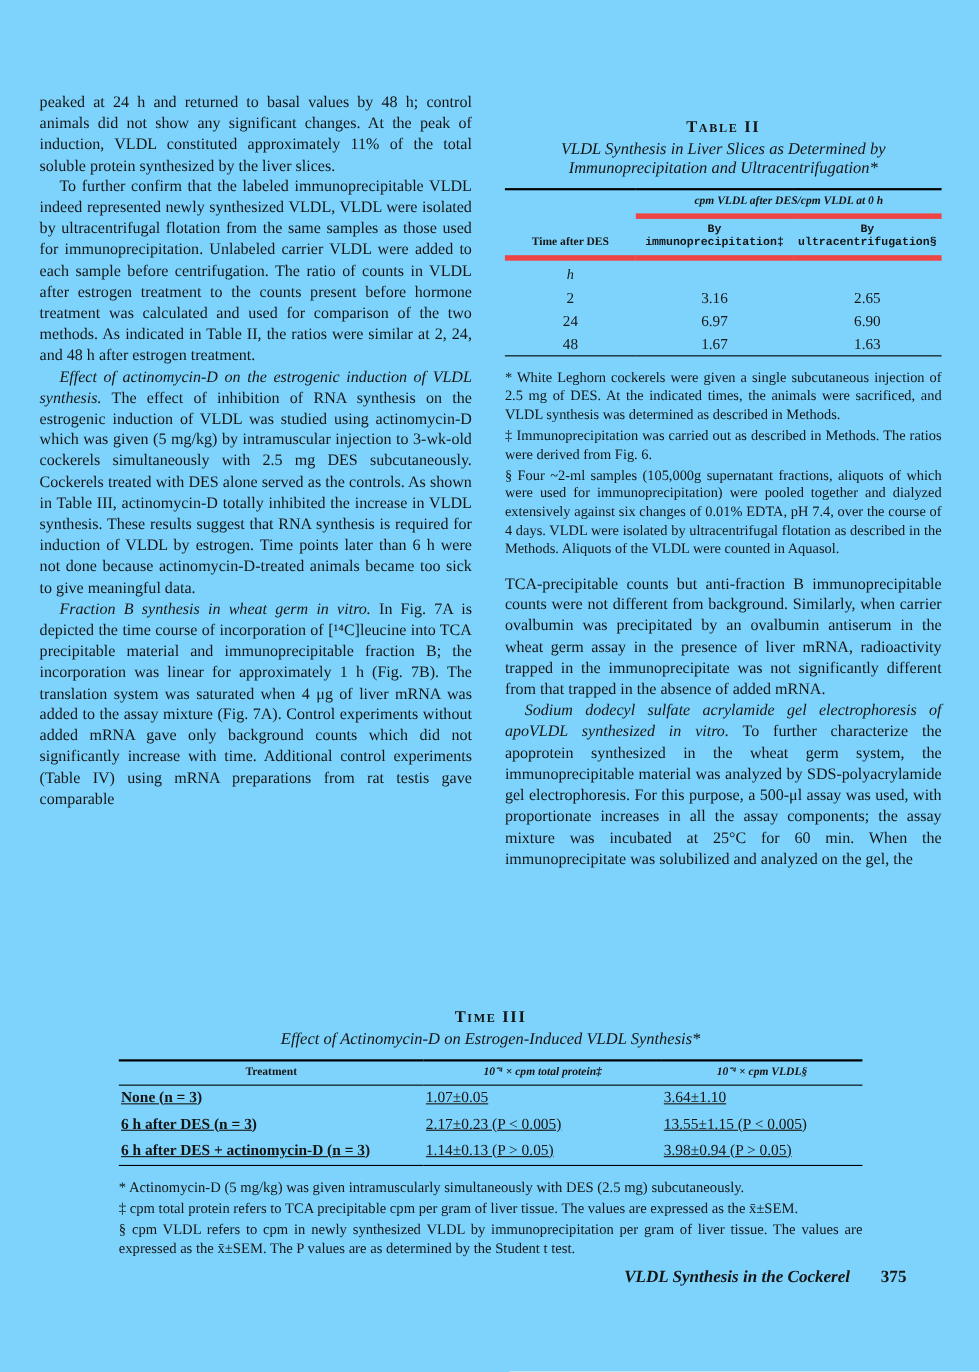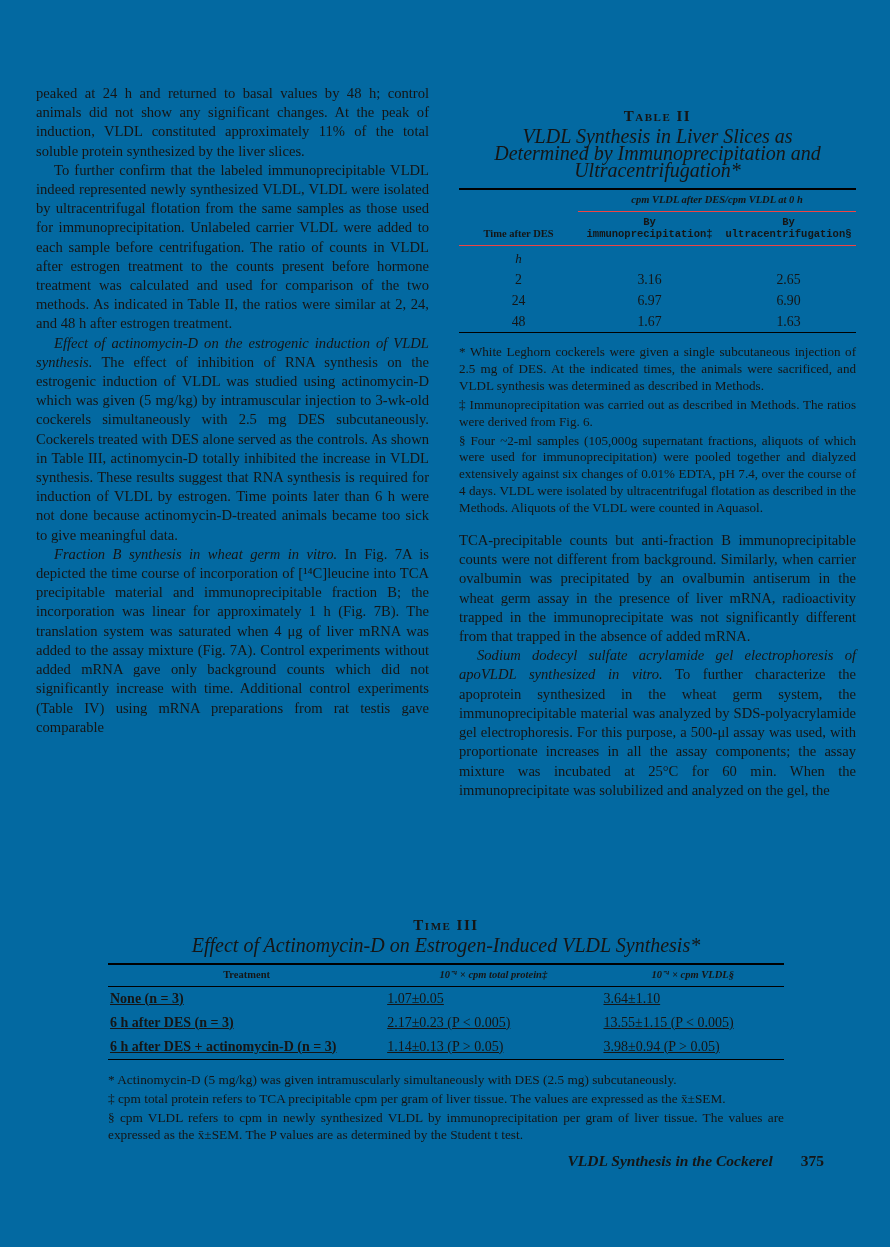--- a/index.html
+++ b/index.html
@@ -1,35 +1,35 @@
 <!DOCTYPE html>
 <html><head>
 <meta charset="utf-8">
 <style>
   * { margin:0; padding:0; box-sizing:border-box; }
   html,body { background:#ffffff; }
   .page {
-    position:relative; width:890px; height:1247px; background:#0369a1;
+    position:relative; width:890px; height:1247px; background:#7dd3fc;
     font-family:"Liberation Serif", serif; color:#151515; overflow:hidden;
   }
   .col { position:absolute; top:84px; }
   .col-left  { left:36px;  width:393px; }
   .col-right { left:459px; width:397px; }
   p.body-p { font-size:14.6px; line-height:19.2px; text-align:justify; }
   p.body-p.indent { text-indent:18px; }
   .lead { font-style:italic; }
 
   
   .t-label { text-align:center; font-variant:small-caps; letter-spacing:1.5px; font-size:15px; font-weight:bold;margin-top:24px; }
-  .t-caption { text-align:center; font-style:italic; font-size:20px; line-height:17px; margin:3px auto 9px; }
+  .t-caption { text-align:center; font-style:italic; font-size:15px; line-height:17px; margin:3px auto 9px; }
   .t2-caption { max-width:330px; }
 
   table.rules { width:100%; border-collapse:collapse; border-top:2px solid #000; border-bottom:1.2px solid #000; }
   table.rules th { font-weight:bold; font-size:10.5px; text-align:center; vertical-align:bottom; padding:4px 2px; line-height:12.5px; }
-  .t2 th.underrule { border-bottom:1px solid #ef4444; }
+  .t2 th.underrule { border-bottom:5px solid #ef4444; }
   .t2 .group-head { font-style:italic; }
   .t2 .subhead { white-space:pre-line;font-family:Liberation Mono, monospace; }
   .t2 td { text-align:center; font-size:13.8px; padding:2.5px 2px; }
   .t2 td.unit { font-style:italic; font-size:13px; padding-top:5px; }
   .t2 col.c1 { width:30%; } .t2 col.c2 { width:36%; } .t2 col.c3 { width:34%; }
 
   .footnotes { margin-top:11px; }
   .fn { font-size:13.1px; line-height:16.9px; text-align:justify; margin-top:2px; }
 
   

